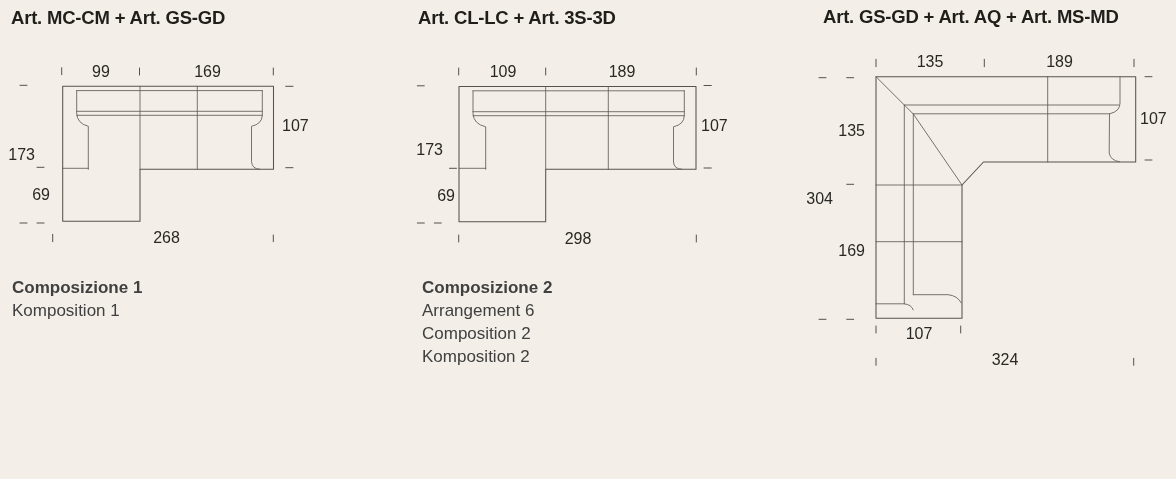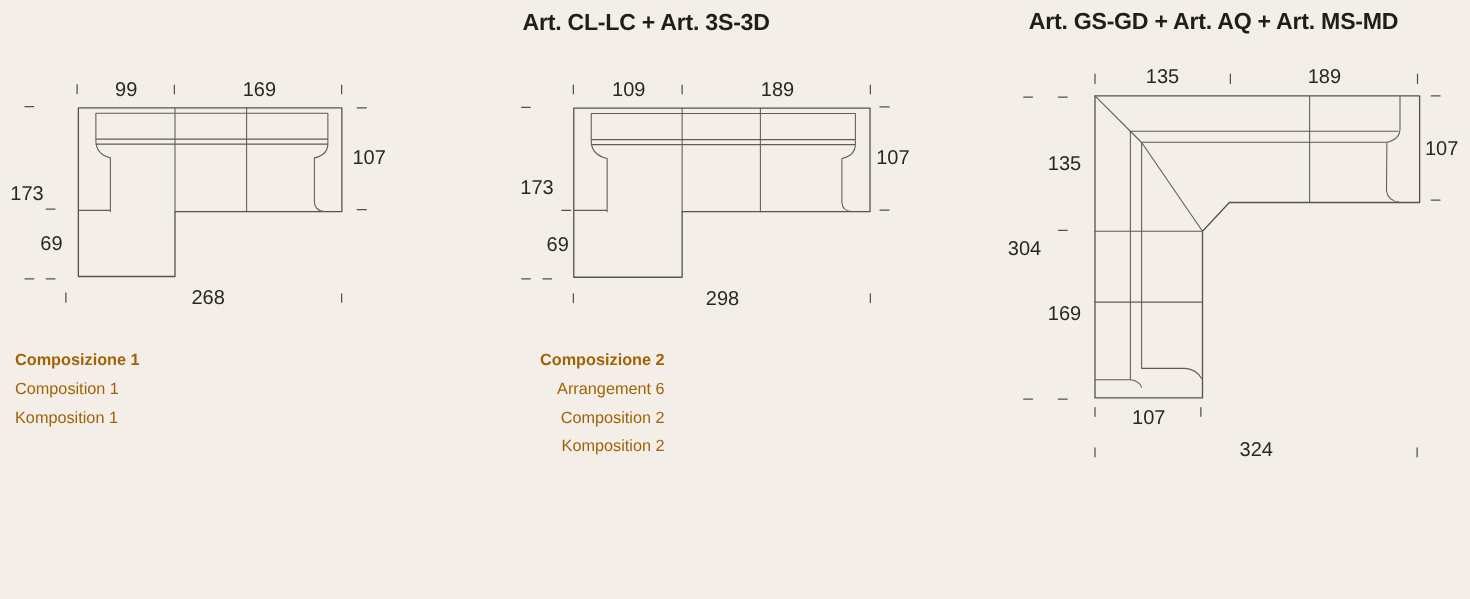--- a/index.html
+++ b/index.html
@@ -40,35 +40,36 @@
     fill:none;stroke:#55514a;stroke-width:1;
     stroke-linecap:round;
   }
   .dim-text{
     font-family:"Liberation Sans", sans-serif;
     font-size:16px;
     fill:#2a2824;
   }
   .captions{
     position:absolute;
-    font-size:13px;
+    font-size:17px;
     line-height:23px;
-    color:#a16207;
+    color:#404040;
     white-space:nowrap;
   }
   .captions .cap-bold{font-weight:bold;}
   #captions-1{left:12px;top:276px;}
-  #captions-2{left:432px;top:276px;text-align:right;}
+  #captions-2{left:422px;top:276px;}
   #captions-3{left:825px;top:377px;}
 </style>
 </head>
 <body>
 
 <div class="canvas">
 
+  <div class="fig-title" id="title-1">Art. MC-CM + Art. GS-GD</div>
   <div class="fig-title" id="title-2">Art. CL-LC + Art. 3S-3D</div>
   <div class="fig-title" id="title-3">Art. GS-GD + Art. AQ + Art. MS-MD</div>
 
   <svg class="drawing-layer" viewBox="0 0 1176 479">
 
     <g>
       <path class="sofa-outline" d="M62.7,86.3 H273.5 V169.3 H140 V221.2 H62.7 Z"></path>
       <path class="sofa-inner" d="M76.7,90.6 H262.3
            M76.7,111.3 H262.3
            M76.7,115.3 H262.3
@@ -144,21 +145,20 @@
         <text class="dim-text" x="833" y="204" text-anchor="end">304</text>
         <text class="dim-text" x="865" y="256" text-anchor="end">169</text>
         <text class="dim-text" x="919" y="339" text-anchor="middle">107</text>
         <text class="dim-text" x="1005" y="365" text-anchor="middle">324</text>
       </g>
     </g>
   </svg>
 
   <div class="captions" id="captions-1">
     <div class="cap-bold">Composizione 1</div>
-    <div>Composition 1</div>
     <div>Komposition 1</div>
   </div>
 
   <div class="captions" id="captions-2">
     <div class="cap-bold">Composizione 2</div>
     <div>Arrangement 6</div>
     <div>Composition 2</div>
     <div>Komposition 2</div>
   </div>
 

